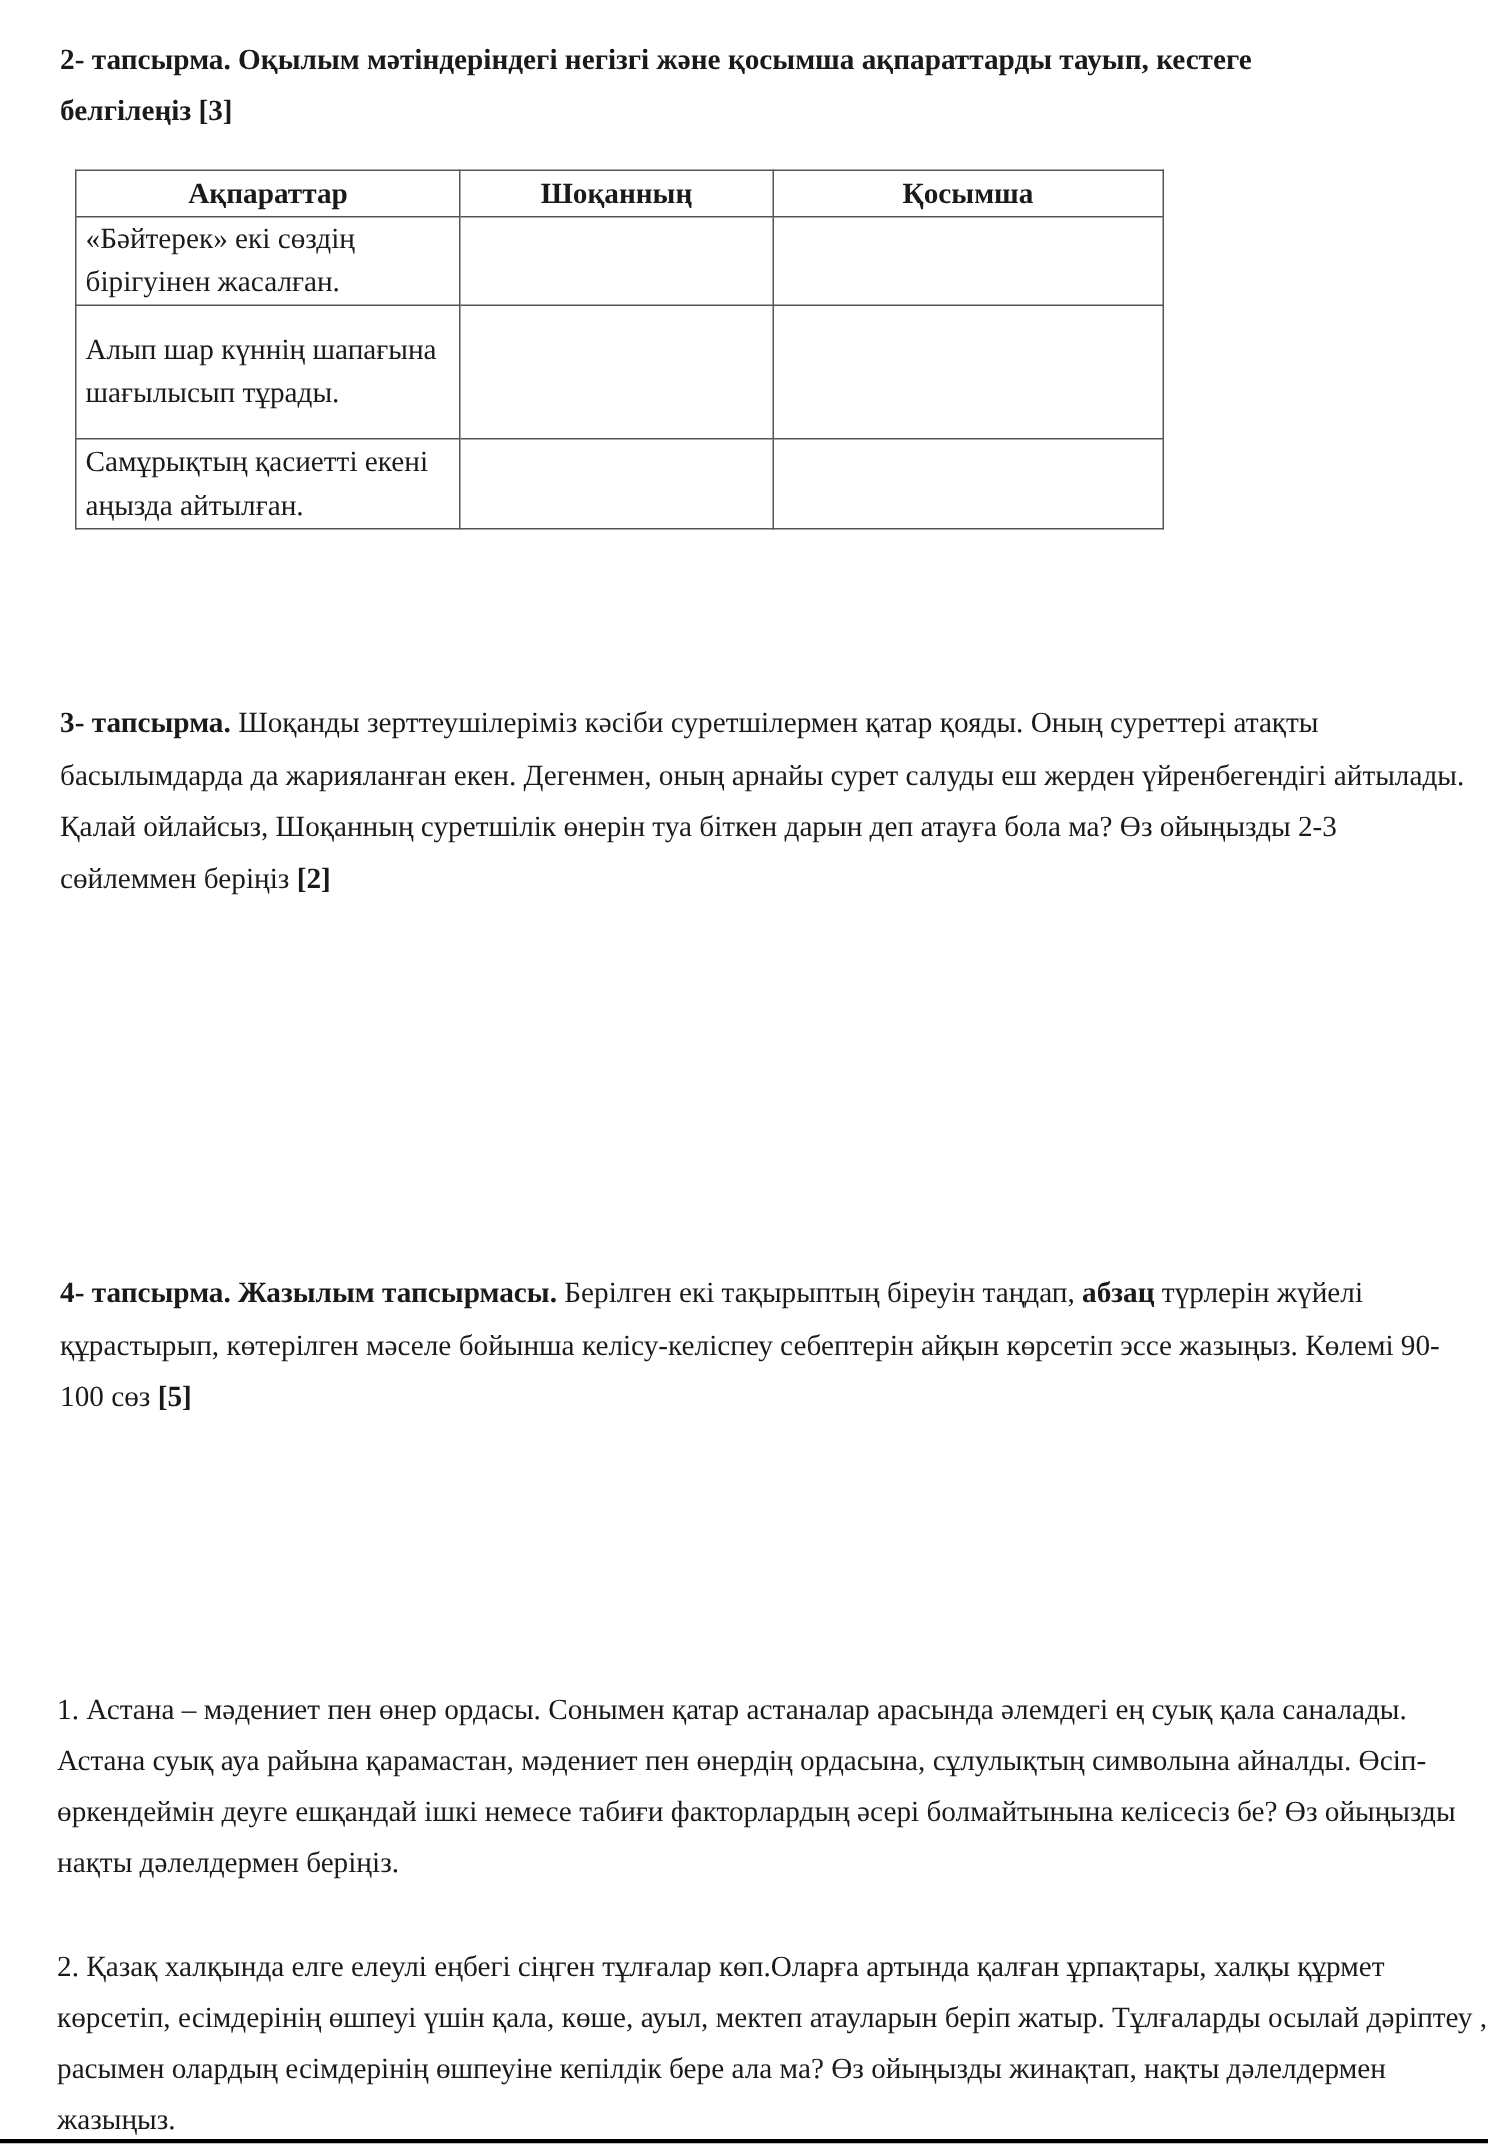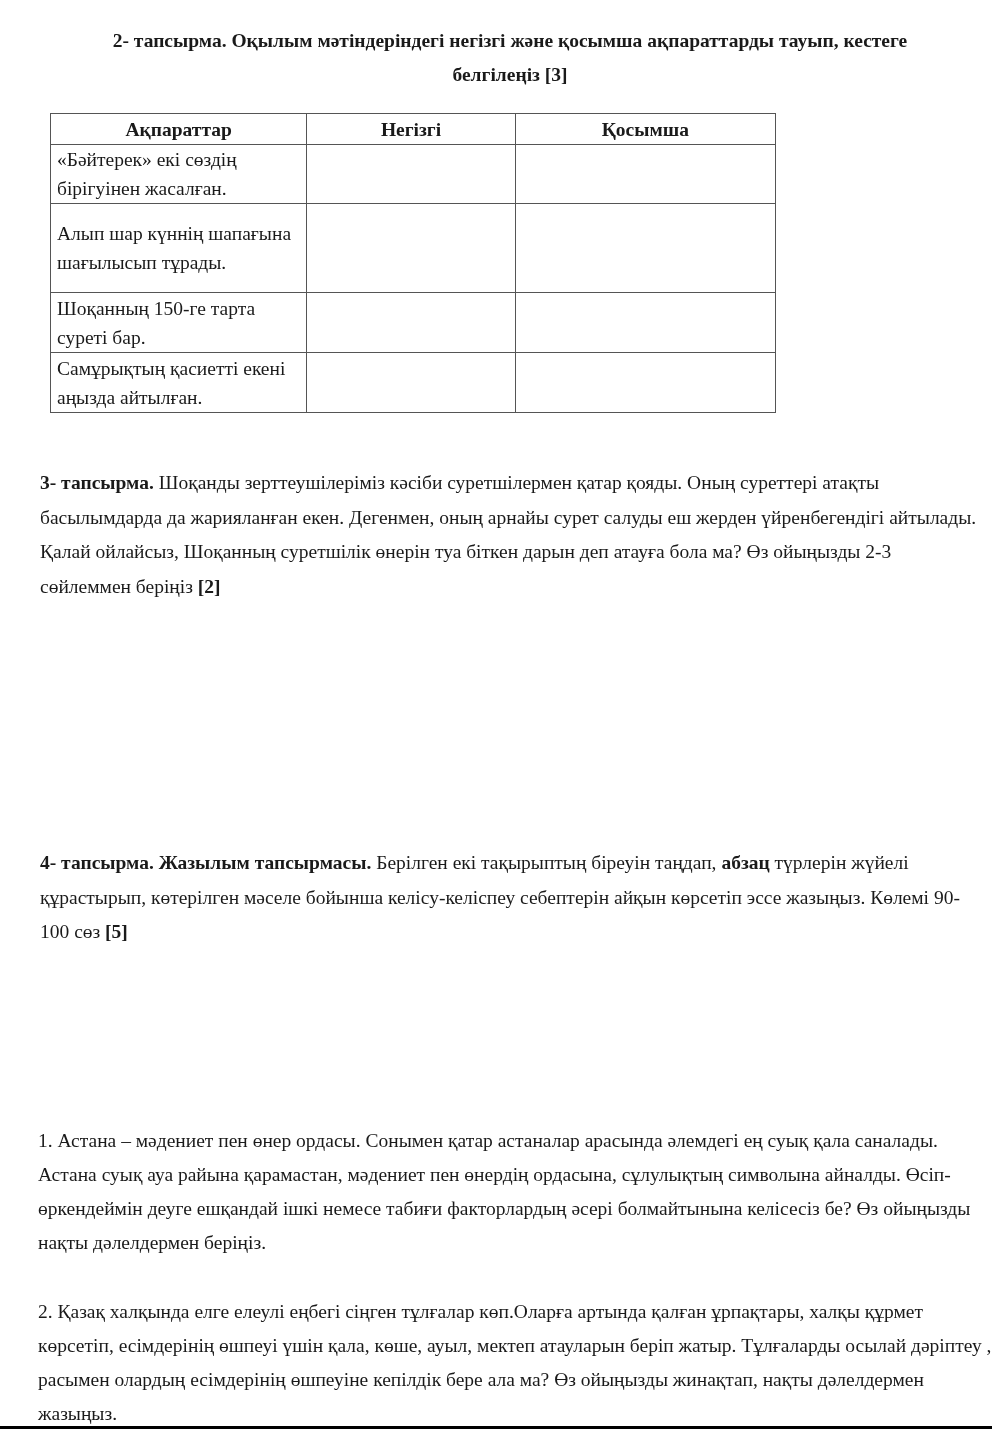--- a/index.html
+++ b/index.html
@@ -1,21 +1,21 @@
 <!DOCTYPE html>
 <html><head>
 <meta charset="utf-8">
 <style>
   html, body { margin: 0; padding: 0; background: #ffffff; }
   body {
     width: 992px; height: 1429px; position: relative; overflow: hidden;
     font-family: "Liberation Serif", "DejaVu Serif", serif; color: #1a1a1a;
   }
   .heading {
-    position: absolute; left: 40px; width: 940px; text-align: center;
+    position: absolute; left: 40px; width: 940px; 
     font-size: 19.5px; line-height: 34px;
   }
   #task2-title { top: 24px; font-weight: bold; }
   table.info {
     position: absolute; left: 50px; top: 113px; width: 726px;
     border-collapse: collapse; font-size: 19.5px; line-height: 29px;
   }
   table.info th, table.info td {
     border: 1px solid #555; vertical-align: middle; padding: 0 6px;
   }
@@ -45,37 +45,32 @@
 
 <table class="info">
   <colgroup>
       <col class="c1">
       <col class="c2">
       <col class="c3">
     </colgroup>
   <thead>
     <tr>
       <th>Ақпараттар</th>
-      <th>Негізгі</th>
+      <th>Шоқанның</th>
       <th>Қосымша</th>
     </tr>
   </thead>
   <tbody>
     <tr style="height:44px">
       <td>«Бәйтерек» екі сөздің бірігуінен жасалған.</td>
       <td></td>
       <td></td>
     </tr>
     <tr style="height:89px">
       <td>Алып шар күннің шапағына шағылысып тұрады.</td>
-      <td></td>
-      <td></td>
-    </tr>
-    <tr style="height:60px">
-      <td>Шоқанның 150-ге тарта суреті бар.</td>
       <td></td>
       <td></td>
     </tr>
     <tr style="height:60px">
       <td>Самұрықтың қасиетті екені аңызда айтылған.</td>
       <td></td>
       <td></td>
     </tr>
   </tbody>
 </table>

